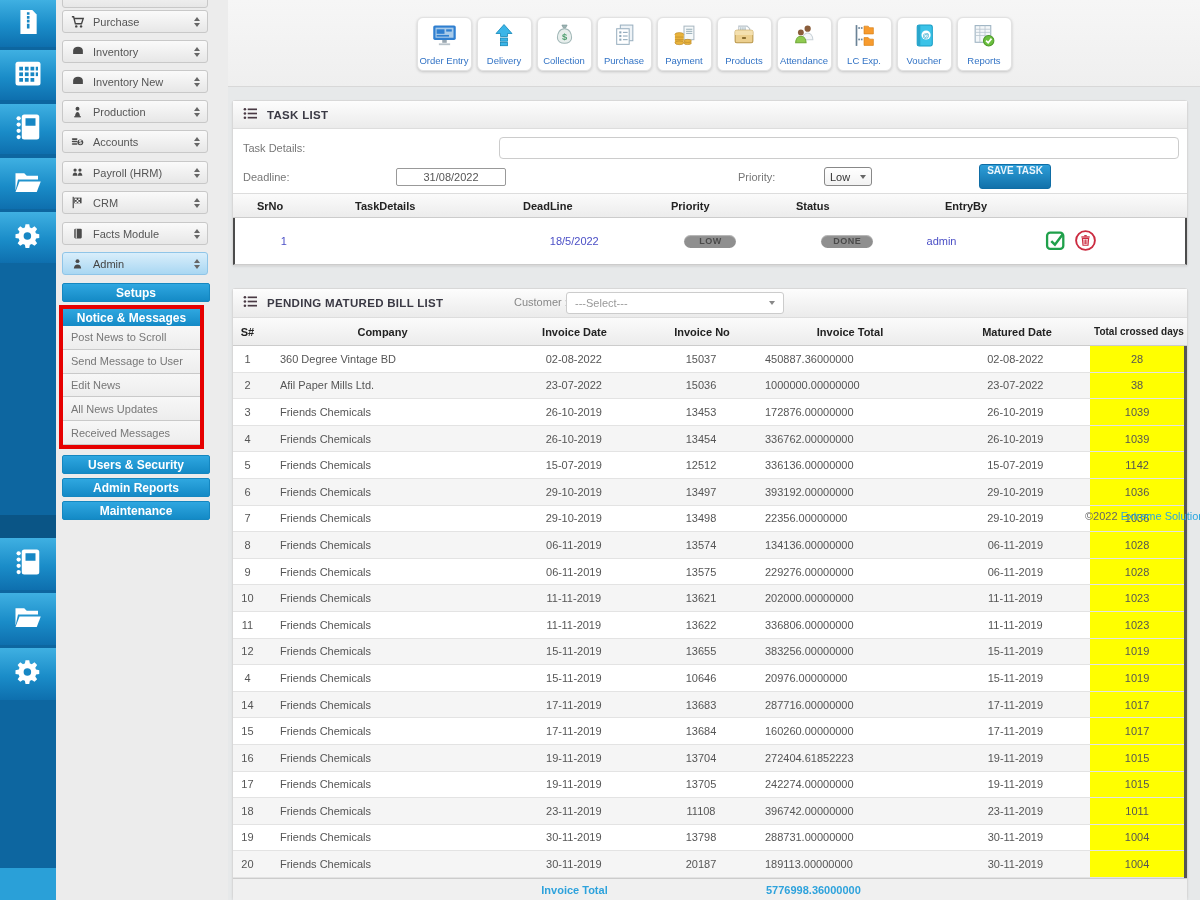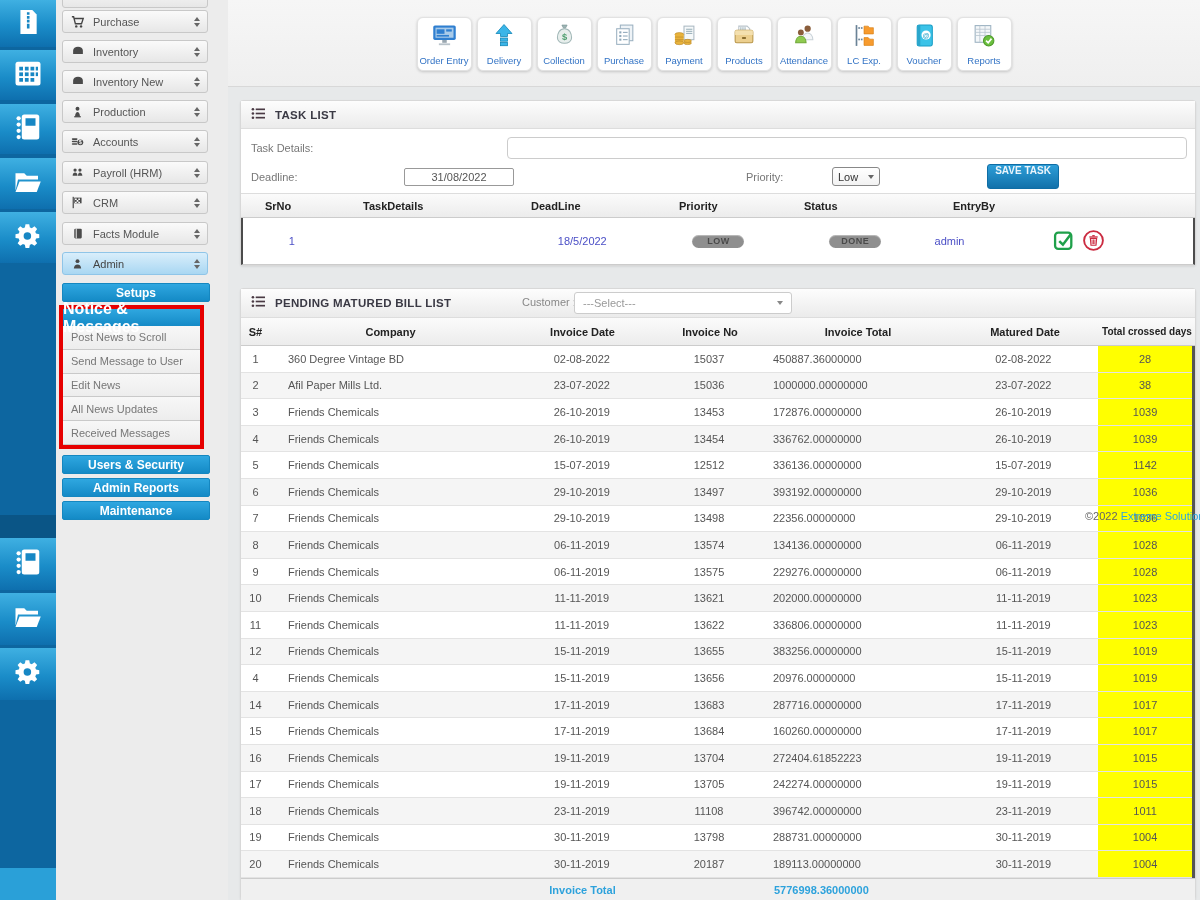--- a/index.html
+++ b/index.html
@@ -15,31 +15,31 @@
   .nav{position:absolute;left:56px;top:0;width:172px;height:900px;background:#ececec;border-right:1px solid #d2d2d2;}
   .mod{position:absolute;left:6px;width:146px;height:23px;background:linear-gradient(#fafafa,#e7e7e7);border:1px solid #c8c8c8;border-radius:3px;display:flex;align-items:center;padding:0 7px;box-sizing:border-box;color:#555;font-size:11px;cursor:pointer;}
   .mod .micon{width:15px;height:14px;margin-right:8px;display:flex;align-items:center;justify-content:center;flex:none;}
   .mod.active{background:linear-gradient(#d9eefb,#a9d7f2);border-color:#8fc5e8;color:#444;}
   .sort{display:flex;flex-direction:column;gap:2px;margin-left:auto;}
   .tri{width:0;height:0;border-left:3.5px solid transparent;border-right:3.5px solid transparent;}
   .tri.up{border-bottom:4px solid #666;}
   .tri.dn{border-top:4px solid #666;}
   .section-btn{position:absolute;left:6px;width:146px;height:17px;background:linear-gradient(#2fa7e0,#148ac6);border:1px solid #1587c0;border-radius:2px;color:#fff;font-size:12px;font-weight:bold;display:flex;align-items:center;justify-content:center;cursor:pointer;}
   .red-box{position:absolute;left:3px;top:305px;width:145px;height:144px;border:4px solid #e60000;box-sizing:border-box;background:#ececec;}
-  .nm-header{height:17px;background:linear-gradient(#2fa7e0,#148ac6);color:#fff;font-size:16px;font-weight:bold;display:flex;align-items:center;justify-content:center;cursor:pointer;}
+  .nm-header{height:17px;background:linear-gradient(#2fa7e0,#148ac6);color:#fff;font-size:12px;font-weight:bold;display:flex;align-items:center;justify-content:center;cursor:pointer;}
   .nm-item{height:23.8px;background:linear-gradient(#f7f7f7,#ededed);border-bottom:1px solid #c9c9c9;box-sizing:border-box;display:flex;align-items:center;padding-left:8px;color:#777;font-size:11px;cursor:pointer;}
 
   
   .main{position:absolute;left:228px;top:0;right:0;bottom:0;background:#e7e9ea;}
   .topbar{position:absolute;left:0;top:0;right:0;height:86px;background:linear-gradient(#f6f6f6,#efefef);border-bottom:1px solid #d8d8d8;display:flex;align-items:center;justify-content:center;}
   .tb-row{display:flex;gap:5px;margin-top:2px;}
   .tbtn{width:55px;height:54px;background:#fff;border:1px solid #e2e2e2;border-radius:6px;box-shadow:0 1px 3px rgba(0,0,0,.18);display:flex;flex-direction:column;align-items:center;justify-content:space-between;padding:5px 1px 4px;box-sizing:border-box;cursor:pointer;}
   .tbtn .lbl{font-size:9.5px;color:#3273c5;white-space:nowrap;}
 
-  .panel{position:absolute;left:12px;width:956px;background:#fff;border:1px solid #d8d8d8;border-radius:3px;box-sizing:border-box;box-shadow:0 1px 2px rgba(0,0,0,.08);}
+  .panel{position:absolute;left:4px;width:956px;background:#fff;border:1px solid #d8d8d8;border-radius:3px;box-sizing:border-box;box-shadow:0 1px 2px rgba(0,0,0,.08);}
   .p-header{height:27px;background:linear-gradient(#fdfdfd,#ebebeb);border-bottom:1px solid #ddd;display:flex;align-items:center;padding-left:10px;gap:9px;position:relative;}
   .p-title{font-size:11.5px;font-weight:bold;color:#3a3944;letter-spacing:.3px;}
 
   
   .task-panel{top:100px;height:166px;}
   .task-form{position:relative;height:64px;background:#fff;}
   .flabel{position:absolute;font-size:11px;color:#777;}
   .big-input{position:absolute;left:266px;top:8px;width:680px;height:22px;border:1px solid #ccc;border-radius:4px;box-sizing:border-box;font-size:11px;padding:0 6px;color:#333;background:#fff;}
   .date-input{position:absolute;left:163px;top:39px;width:110px;height:18px;border:1px solid #999;border-radius:2px;box-sizing:border-box;font-size:11px;color:#555;text-align:center;background:#fff;}
   .select-sm{position:absolute;left:591px;top:38px;width:48px;height:19px;border:1px solid #888;border-radius:3px;background:linear-gradient(#fff,#f2f2f2);display:flex;align-items:center;justify-content:space-between;padding:0 5px;box-sizing:border-box;font-size:11px;color:#333;cursor:pointer;}
@@ -681,21 +681,21 @@
             <div class="bc c-b3">13655</div>
             <div class="bc c-b4">383256.00000000</div>
             <div class="bc c-b5">15-11-2019</div>
             <div class="bc c-b6">1019</div>
           </div>
 
           <div class="brow">
             <div class="bc c-b0">4</div>
             <div class="bc c-b1">Friends Chemicals</div>
             <div class="bc c-b2">15-11-2019</div>
-            <div class="bc c-b3">13656</div>
+            <div class="bc c-b3">10646</div>
             <div class="bc c-b4">20976.00000000</div>
             <div class="bc c-b5">15-11-2019</div>
             <div class="bc c-b6">1019</div>
           </div>
 
           <div class="brow">
             <div class="bc c-b0">14</div>
             <div class="bc c-b1">Friends Chemicals</div>
             <div class="bc c-b2">17-11-2019</div>
             <div class="bc c-b3">13683</div>

